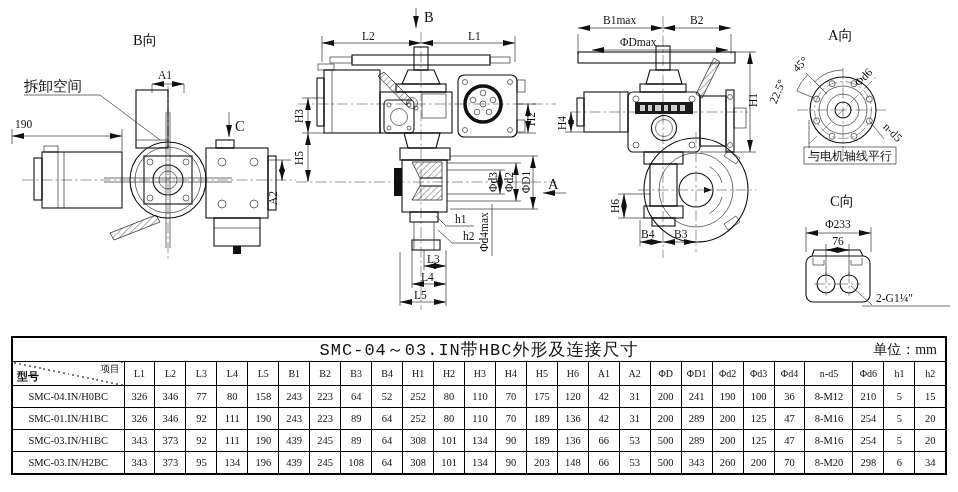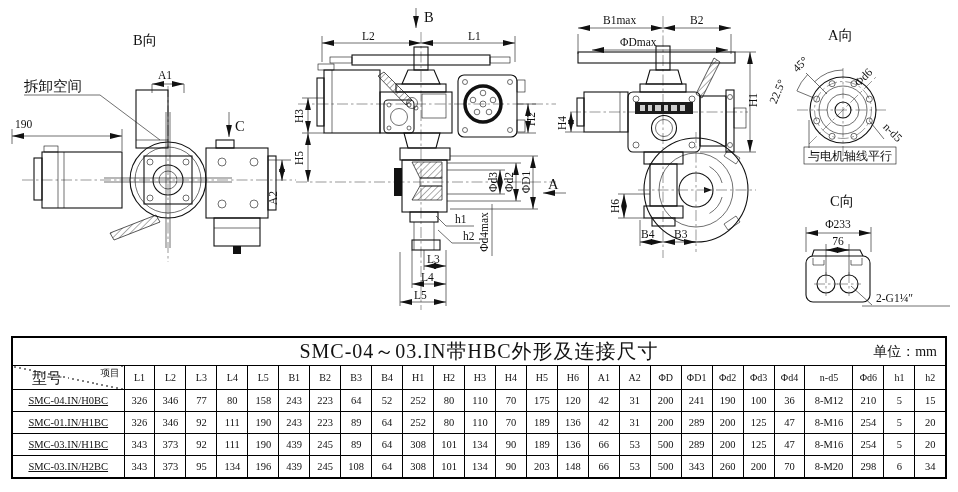--- a/index.html
+++ b/index.html
@@ -14,28 +14,28 @@
   .t{fill:none;stroke:#111;stroke-width:0.6;}
   .cl{fill:none;stroke:#555;stroke-width:0.6;stroke-dasharray:11 3 2.5 3;}
   .dl{fill:none;stroke:#222;stroke-width:0.65;}
   .hp{fill:url(#hatch);stroke:#111;stroke-width:0.7;}
 
   .table-wrap{position:absolute;left:11px;top:336px;width:936px;}
   table.dim{border-collapse:collapse;table-layout:fixed;width:100%;border:2px solid #000;}
   table.dim td{border:1px solid #000;text-align:center;padding:0;height:21px;
        overflow:hidden;white-space:nowrap;font-size:10.5px;}
   td.title-cell{height:29px;position:relative;}
-  .tbl-title{display:block;text-align:center;font-size:20px;letter-spacing:1px;}
+  .tbl-title{display:block;text-align:center;font-size:17px;letter-spacing:1px;font-family:Liberation Mono, monospace;}
   .tbl-unit{position:absolute;right:8px;top:50%;transform:translateY(-50%);font-size:14px;}
   tr.hdr td{height:23px;font-size:10px;}
-  td.model{font-size:9.5px;text-decoration:underline;}
+  td.model{font-size:9.5px;}
   td.diag{position:relative;
     background:linear-gradient(to top right,transparent 49.55%,#000 49.55%,#000 50.45%,transparent 50.45%);}
   .d-top{position:absolute;top:1px;right:4px;font-size:9.5px;}
-  .d-bot{position:absolute;bottom:1px;left:19px;font-size:15px;}
+  .d-bot{position:absolute;bottom:1px;left:4px;font-size:11px;font-weight:bold;}
 </style>
 </head>
 <body>
 
 <svg id="drawing" width="958" height="334" viewBox="0 0 958 334">
   <defs>
     <marker id="ar" markerWidth="13" markerHeight="8" refX="12.5" refY="4" orient="auto-start-reverse" markerUnits="userSpaceOnUse">
       <path d="M0.5,1.1 L12.5,4 L0.5,6.9 Z" fill="#111"></path>
     </marker>
     <pattern id="hatch" width="4.5" height="4.5" patternUnits="userSpaceOnUse" patternTransform="rotate(45)">

